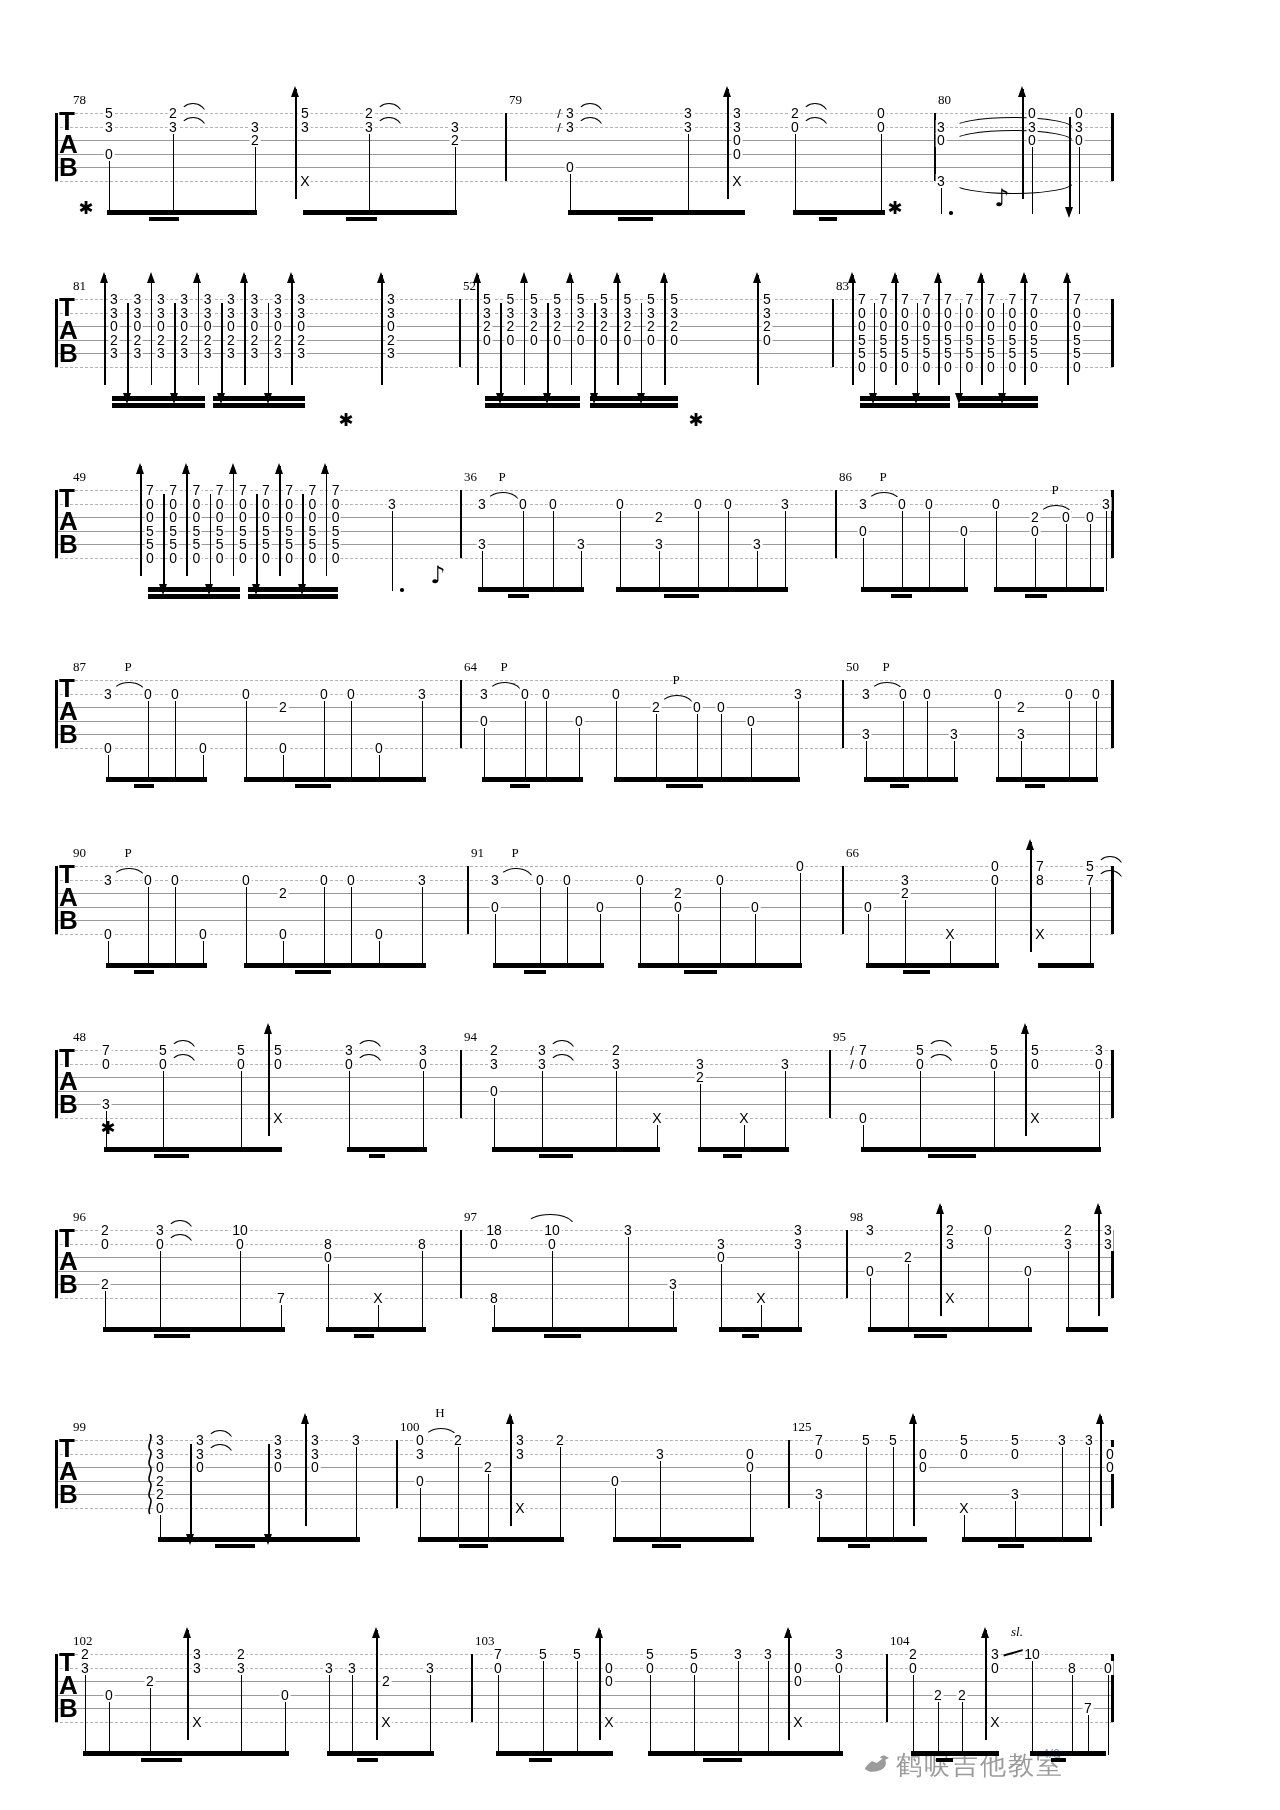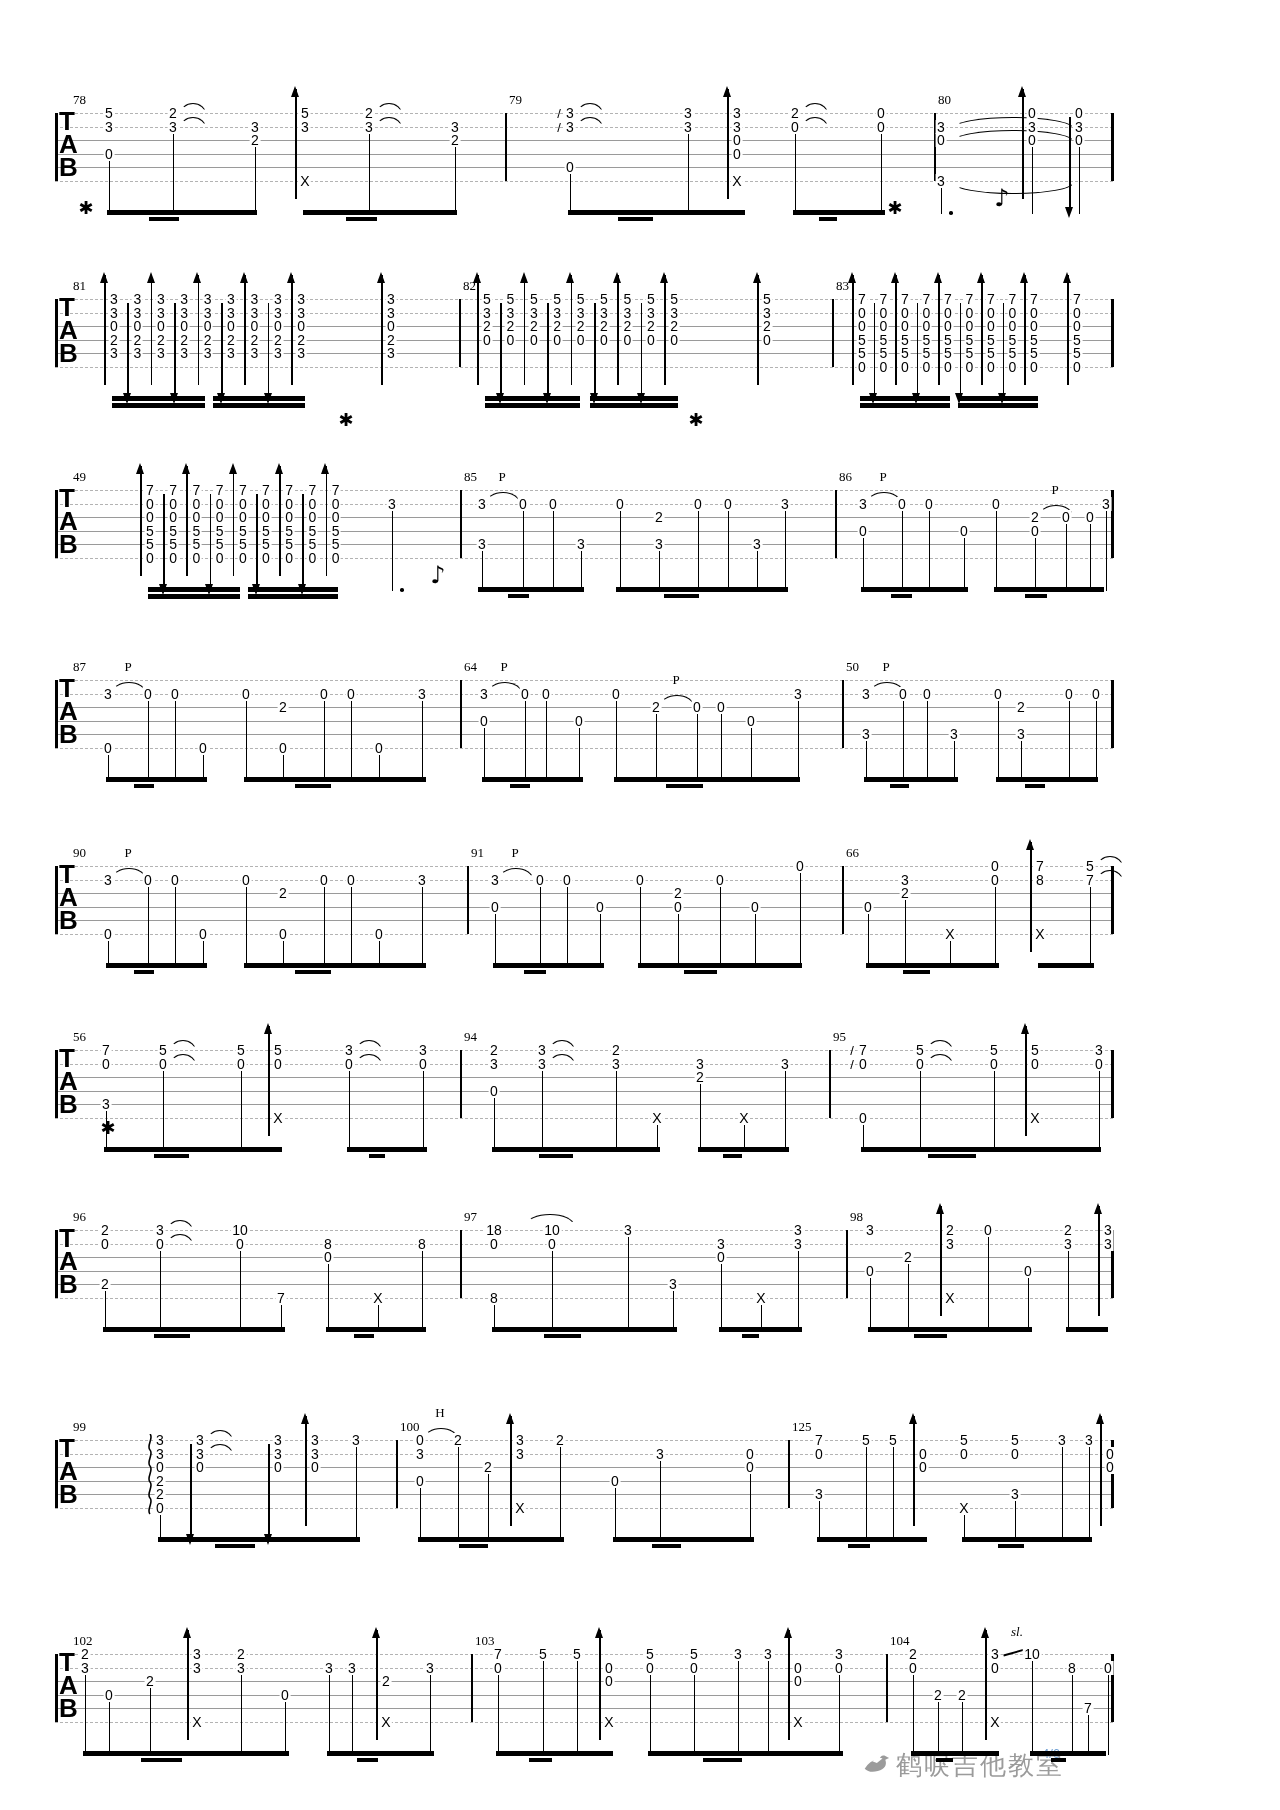--- a/index.html
+++ b/index.html
@@ -212,21 +212,21 @@
       <div class="shaft" style="left: 291.2px; top: 275px; height: 109.5px;"></div>
       <div class="ahead up" style="left: 287px; top: 272px;"></div>
       <div class="fret" style="left: 391px; top: 299px;">3</div>
       <div class="fret" style="left: 391px; top: 312.5px;">3</div>
       <div class="fret" style="left: 391px; top: 326px;">0</div>
       <div class="fret" style="left: 391px; top: 339.5px;">2</div>
       <div class="fret" style="left: 391px; top: 353px;">3</div>
       <div class="shaft" style="left: 381px; top: 275px; height: 109.5px;"></div>
       <div class="ahead up" style="left: 376.8px; top: 272px;"></div>
       <div class="barline" style="left: 459px; top: 299px; height: 67.5px;"></div>
-      <div class="mnum" style="left: 463px; top: 294px;">82</div>
+      <div class="mnum" style="left: 463px; top: 294px;">52</div>
       <div class="beam" style="left: 485px; top: 396px; width: 95px;"></div>
       <div class="beam" style="left: 485px; top: 403px; width: 95px;"></div>
       <div class="beam" style="left: 590px; top: 396px; width: 88px;"></div>
       <div class="beam" style="left: 590px; top: 403px; width: 88px;"></div>
       <div class="fret" style="left: 487px; top: 299px;">5</div>
       <div class="fret" style="left: 487px; top: 312.5px;">3</div>
       <div class="fret" style="left: 487px; top: 326px;">2</div>
       <div class="fret" style="left: 487px; top: 339.5px;">0</div>
       <div class="shaft" style="left: 477px; top: 275px; height: 109.5px;"></div>
       <div class="ahead up" style="left: 472.8px; top: 272px;"></div>
@@ -454,21 +454,21 @@
       <div class="fret" style="left: 335.6px; top: 517px;">0</div>
       <div class="fret" style="left: 335.6px; top: 530.5px;">5</div>
       <div class="fret" style="left: 335.6px; top: 544px;">5</div>
       <div class="fret" style="left: 335.6px; top: 557.5px;">0</div>
       <div class="shaft" style="left: 325.6px; top: 466px; height: 109.5px;"></div>
       <div class="ahead up" style="left: 321.4px; top: 463px;"></div>
       <div class="fret" style="left: 392px; top: 503.5px;">3</div>
       <div class="stem" style="left: 391.5px; top: 510.5px; height: 80.5px;"></div>
       <div class="dotm" style="left: 400px; top: 588px;"></div>
       <div class="barline" style="left: 460px; top: 490px; height: 67.5px;"></div>
-      <div class="mnum" style="left: 464px; top: 485px;">85</div>
+      <div class="mnum" style="left: 464px; top: 485px;">36</div>
       <div class="beam" style="left: 478px; top: 587px; width: 106px;"></div>
       <div class="beam" style="left: 507.68px; top: 593.5px; width: 21.2px;"></div>
       <div class="beam" style="left: 616px; top: 587px; width: 172px;"></div>
       <div class="beam" style="left: 664.16px; top: 593.5px; width: 34.4px;"></div>
       <div class="fret" style="left: 482px; top: 503.5px;">3</div>
       <div class="fret" style="left: 482px; top: 544px;">3</div>
       <div class="stem" style="left: 481.5px; top: 551px; height: 40px;"></div>
       <div class="tie" style="left: 486px; top: 491.5px; width: 32px;"></div>
       <div class="artic" style="left: 502px; top: 476.5px;">P</div>
       <div class="fret" style="left: 523px; top: 503.5px;">0</div>
@@ -708,21 +708,21 @@
       <div class="tie" style="left: 1097px; top: 869.5px; width: 24px;"></div>
       <div class="sline dot" style="left: 55px; top: 1050px; width: 1058px;"></div>
       <div class="sline dot" style="left: 55px; top: 1063.5px; width: 1058px;"></div>
       <div class="sline" style="left: 55px; top: 1077px; width: 1058px;"></div>
       <div class="sline" style="left: 55px; top: 1090.5px; width: 1058px;"></div>
       <div class="sline" style="left: 55px; top: 1104px; width: 1058px;"></div>
       <div class="sline dot" style="left: 55px; top: 1117.5px; width: 1058px;"></div>
       <div class="tabclef" style="left: 59px; top: 1047px;">T<br>A<br>B</div>
       <div class="barline thick" style="left: 55px; top: 1050px; height: 67.5px;"></div>
       <div class="barline thick" style="left: 1111px; top: 1050px; height: 67.5px;"></div>
-      <div class="mnum" style="left: 73px; top: 1045px;">56</div>
+      <div class="mnum" style="left: 73px; top: 1045px;">48</div>
       <div class="beam" style="left: 104px; top: 1147px; width: 178px;"></div>
       <div class="beam" style="left: 153.84px; top: 1153.5px; width: 35.6px;"></div>
       <div class="beam" style="left: 347px; top: 1147px; width: 80px;"></div>
       <div class="beam" style="left: 369.4px; top: 1153.5px; width: 16px;"></div>
       <div class="fret" style="left: 106px; top: 1050px;">7</div>
       <div class="fret" style="left: 106px; top: 1063.5px;">0</div>
       <div class="fret" style="left: 106px; top: 1104px;">3</div>
       <div class="stem" style="left: 105.5px; top: 1111px; height: 40px;"></div>
       <div class="fret" style="left: 163px; top: 1050px;">5</div>
       <div class="fret" style="left: 163px; top: 1063.5px;">0</div>

